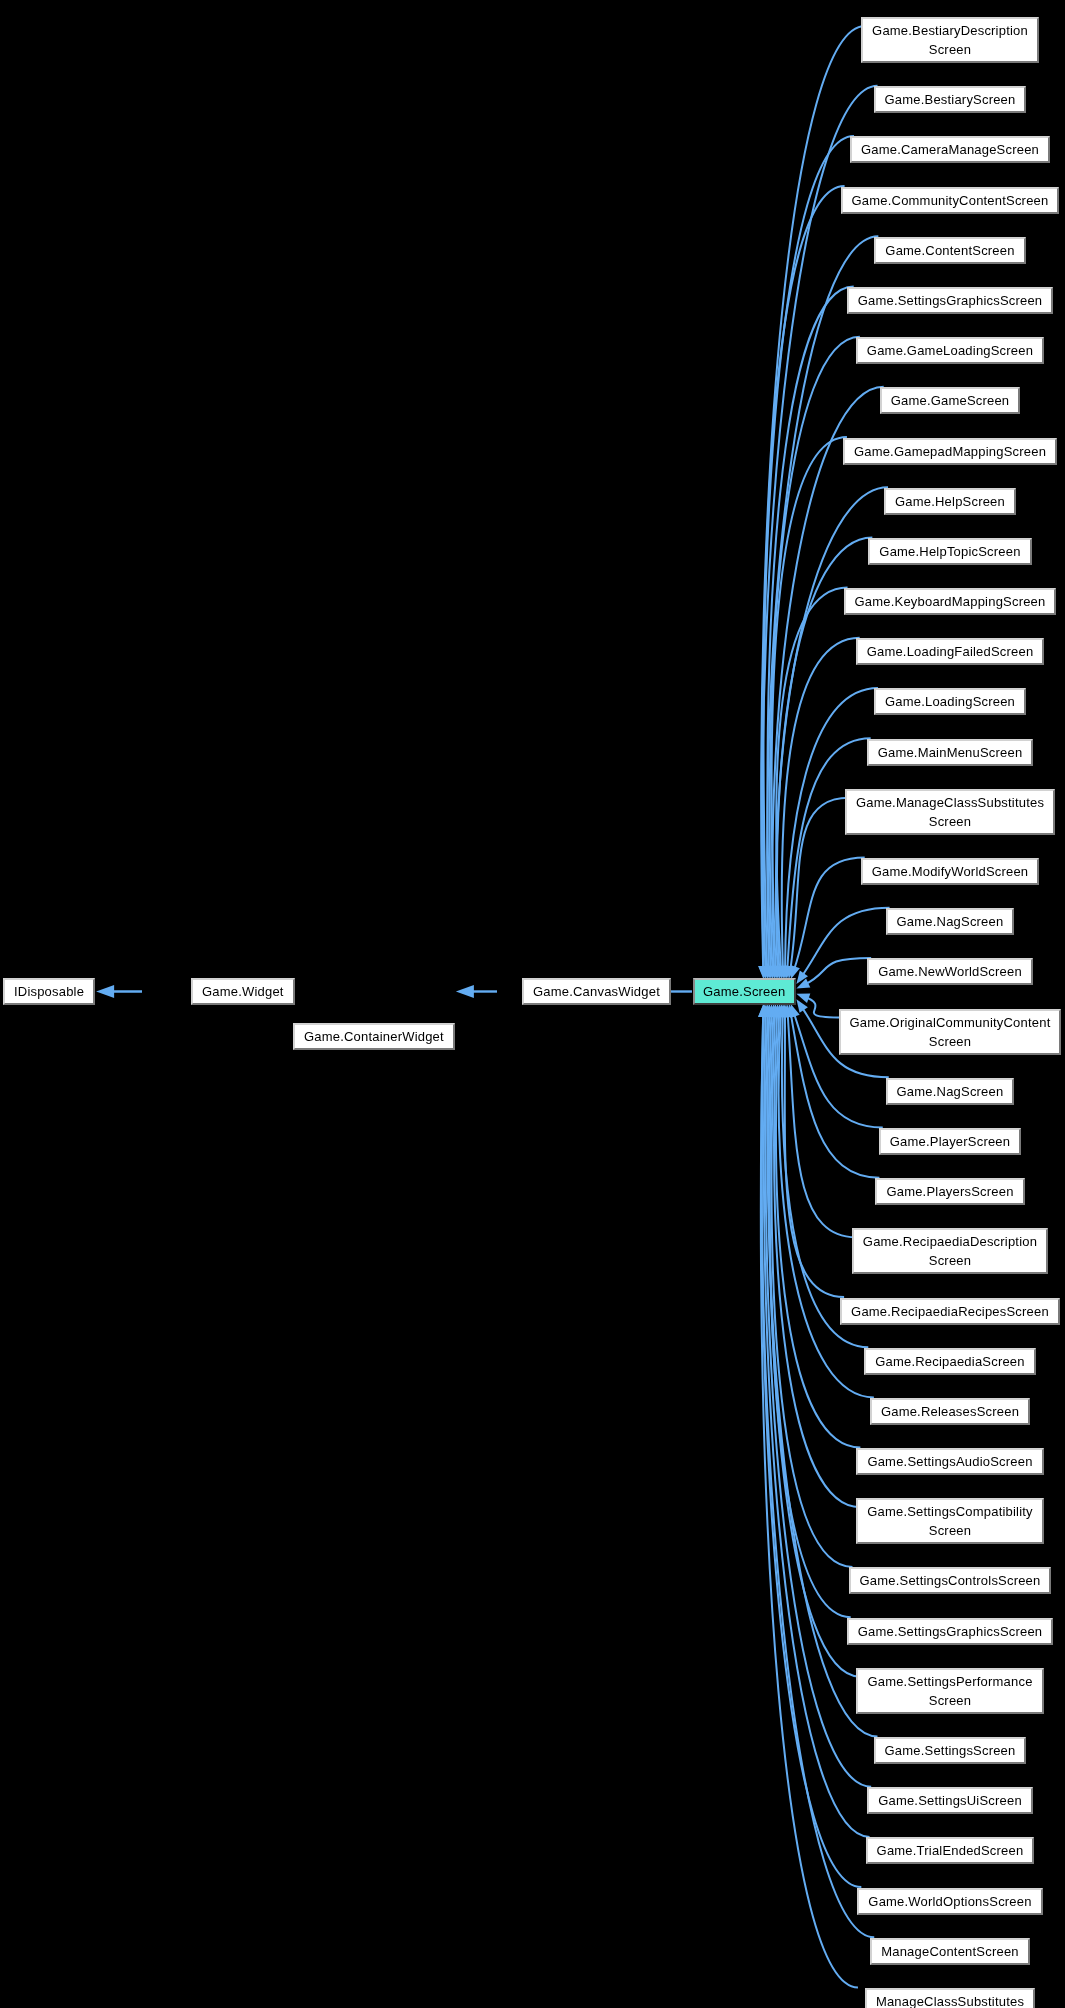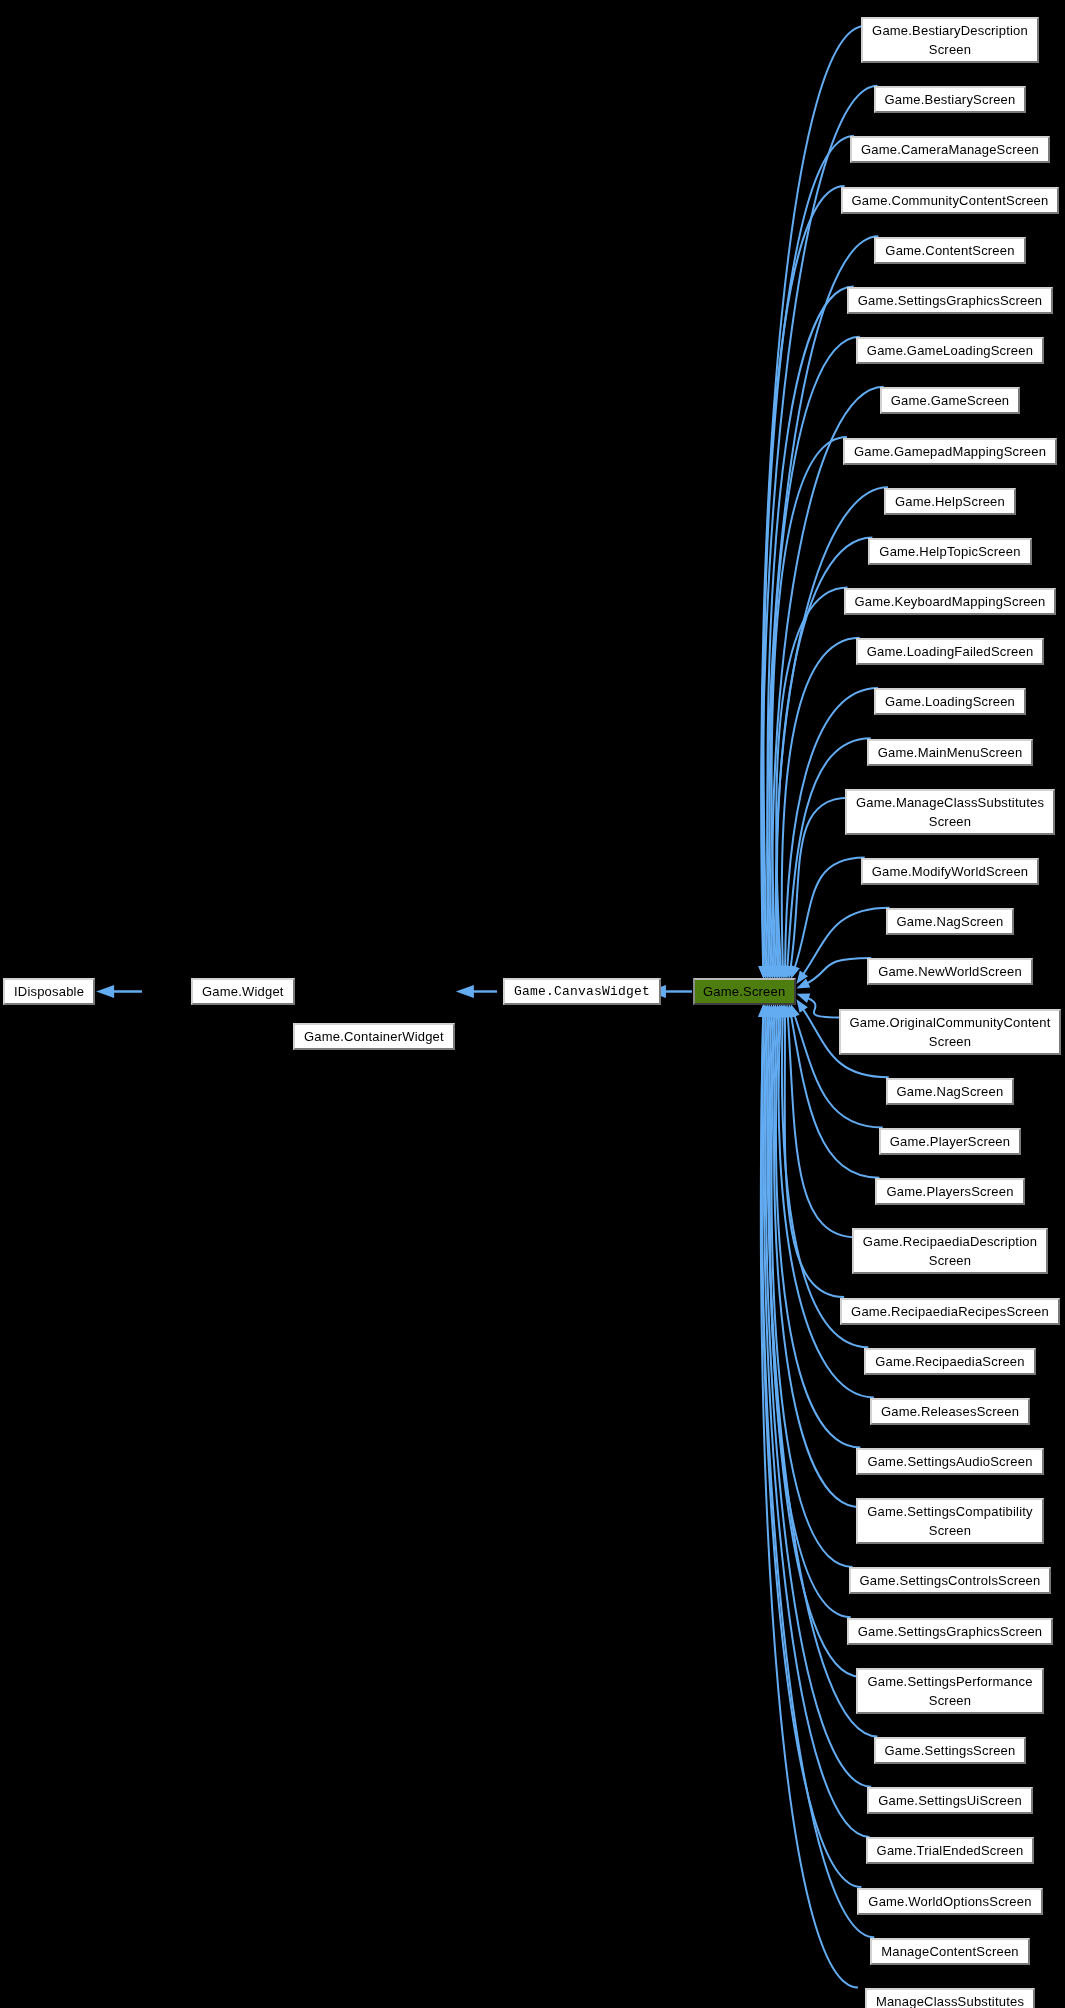--- a/index.html
+++ b/index.html
@@ -13,21 +13,21 @@
     display:flex;align-items:center;justify-content:center;
     background:#fff;color:#000;
     font-size:13px;line-height:19px;letter-spacing:0.2px;
     padding:2px 9px;min-height:27px;
     border:2px solid;border-color:#d2d2d2 #7a7a7a #7a7a7a #d2d2d2;
     text-align:center;white-space:pre-line;cursor:pointer;
   }
   .node .lbl{pointer-events:none;}
   .chain-node{position:absolute;top:978px;align-items:center;}
   .chain-node.highlight{
-    background:#4d7c0f;
+    background:#5eead4;
     border-color:#b9b9b9 #3e3e3e #3e3e3e #8a8a8a;
     padding-left:8px;
   }
   #derived-col{
     position:absolute;left:840px;top:17px;width:220px;z-index:1;
     display:flex;flex-direction:column;align-items:center;gap:23.2px;
   }
   #chain-host{position:absolute;left:0;top:0;width:0;height:0;}
 </style>
 </head>
@@ -125,21 +125,21 @@
 
   <div class="node chain-node" style="left: 3px;">
       <span class="lbl">IDisposable</span>
     </div>
       <div class="node chain-node" style="left: 143px; margin-left: 48px;">
       <span class="lbl">Game.Widget</span>
     </div>
       <div class="node chain-node" style="left: 293px; margin-top: 45px;">
       <span class="lbl">Game.ContainerWidget</span>
     </div>
-      <div class="node chain-node" style="left: 503px; font-family: Liberation Mono, monospace;">
+      <div class="node chain-node" style="left: 522px;">
       <span class="lbl">Game.CanvasWidget</span>
     </div>
       <div class="node chain-node highlight" style="left: 693px;">
       <span class="lbl">Game.Screen</span>
     </div>
     </div>
 
   <div id="derived-col">
 
   <div class="node">

